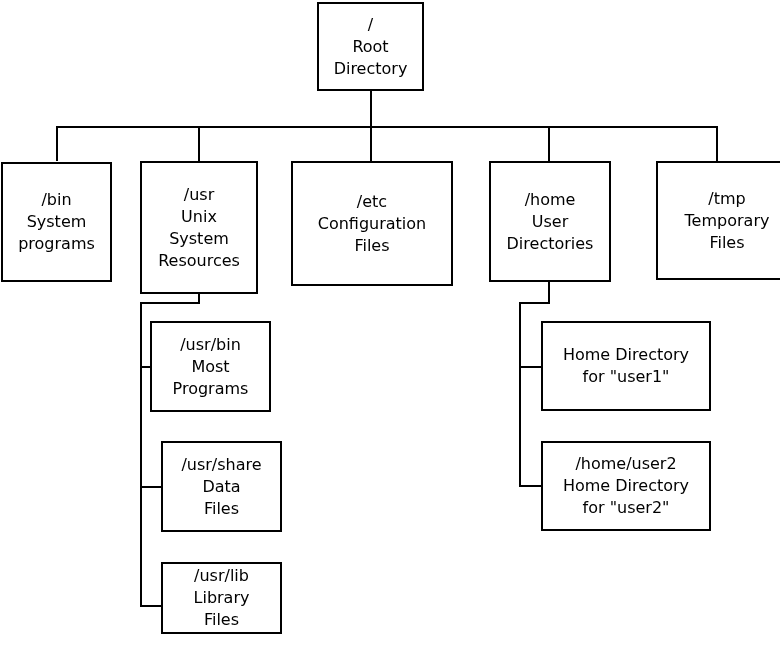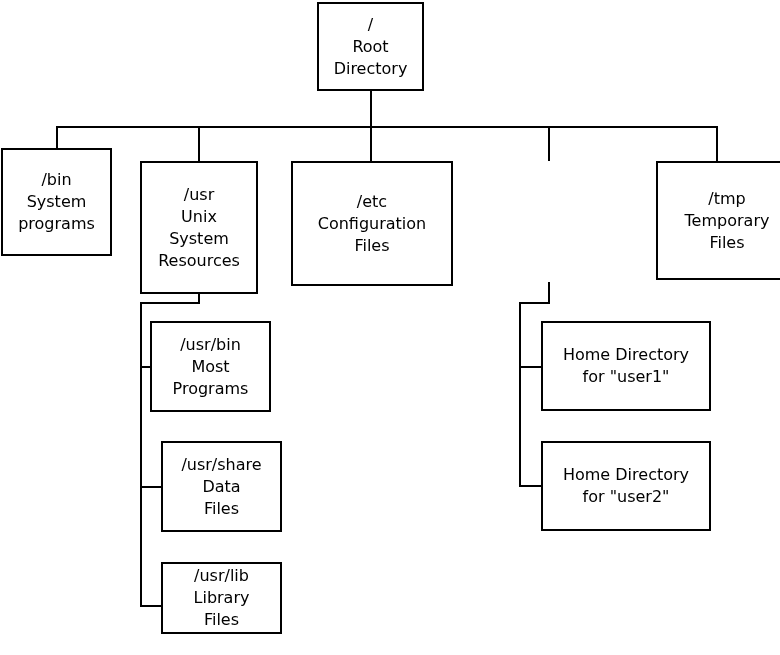--- a/index.html
+++ b/index.html
@@ -59,39 +59,44 @@
   <div class="line" style="left:519px; top:302px; width:2px;  height:185px"></div>
   <div class="line" style="left:521px; top:366px; width:20px; height:2px"></div>
   <div class="line" style="left:521px; top:485px; width:20px; height:2px"></div>
 
   <div class="node" style="left:317px; top:2px;   width:107px; height:89px">
     <span>/</span>
     <span>Root</span>
     <span>Directory</span>
   </div>
 
-  <div class="node" style="left:1px;   top:148px; width:111px; height:108px">
+  <div class="node" style="left:1px;   top:162px; width:111px; height:120px">
     <span>/bin</span>
     <span>System</span>
     <span>programs</span>
   </div>
 
   <div class="node" style="left:140px; top:161px; width:118px; height:133px">
     <span>/usr</span>
     <span>Unix</span>
     <span>System</span>
     <span>Resources</span>
   </div>
 
   <div class="node" style="left:291px; top:161px; width:162px; height:125px">
     <span>/etc</span>
     <span>Configuration</span>
     <span>Files</span>
   </div>
 
+  <div class="node" style="left:489px; top:161px; width:122px; height:121px">
+    <span>/home</span>
+    <span>User</span>
+    <span>Directories</span>
+  </div>
 
   <div class="node" style="left:656px; top:161px; width:142px; height:119px">
     <span>/tmp</span>
     <span>Temporary</span>
     <span>Files</span>
   </div>
 
   <div class="node" style="left:150px; top:321px; width:121px; height:91px">
     <span>/usr/bin</span>
     <span>Most</span>
@@ -109,17 +114,18 @@
     <span>Library</span>
     <span>Files</span>
   </div>
 
   <div class="node" style="left:541px; top:321px; width:170px; height:90px">
     <span>Home Directory</span>
     <span>for "user1"</span>
   </div>
 
   <div class="node" style="left:541px; top:441px; width:170px; height:90px">
+    <span>/home/user2</span>
     <span>Home Directory</span>
     <span>for "user2"</span>
   </div>
 
 </div>
 
 </body></html>

